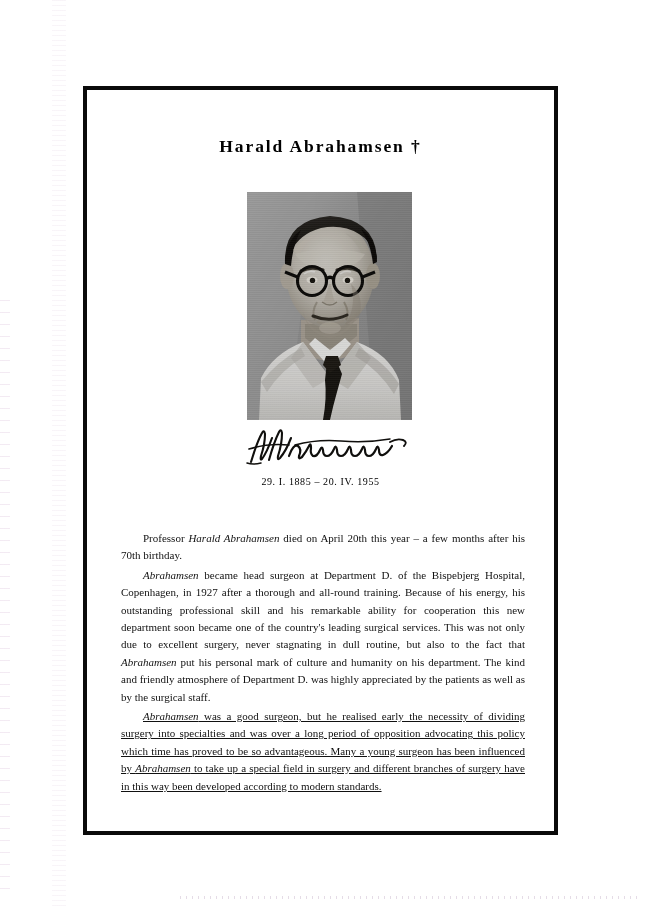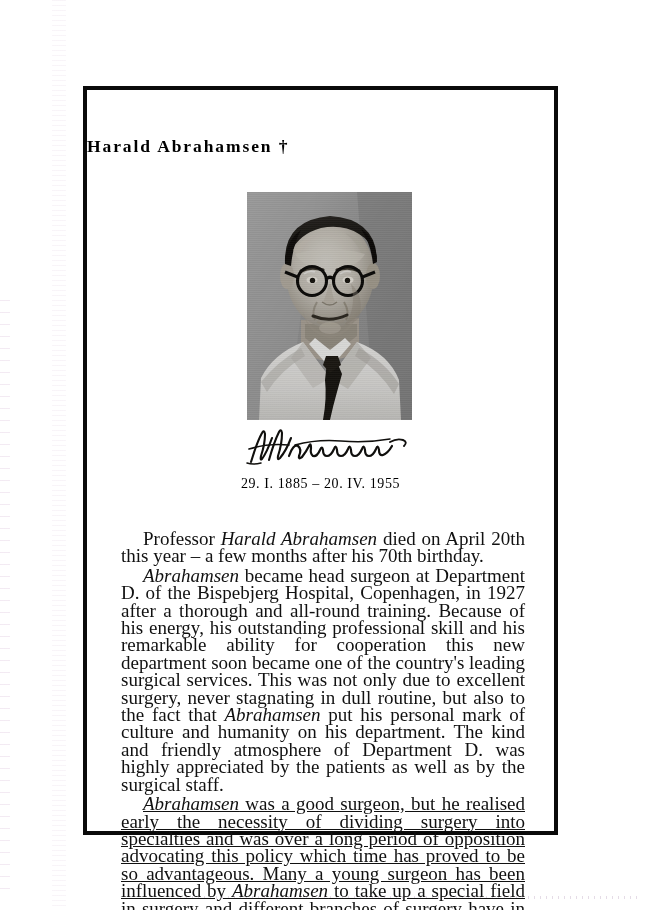--- a/index.html
+++ b/index.html
@@ -85,21 +85,21 @@
     top: 0;
     right: 0;
     bottom: 0;
   }
 
   .obit-title {
     position: absolute;
     top: 46px;
     left: 0;
     right: 0;
-    text-align: left;
+    text-align: center;
     font-size: 17.5px;
     font-weight: bold;
     letter-spacing: 1.9px;
     font-family: "Liberation Serif", "DejaVu Serif", serif;
     white-space: nowrap;
   }
 
   
   .portrait-wrap {
     position: absolute;
@@ -144,34 +144,34 @@
     height: 40px;
   }
   .signature svg { display: block; width: 100%; height: 100%; }
 
   .life-dates {
     position: absolute;
     top: 386px;
     left: 0;
     right: 0;
     text-align: center;
-    font-size: 14px;
+    font-size: 10px;
     letter-spacing: .6px;
     white-space: nowrap;
   }
 
   .obit-body {
     position: absolute;
     top: 440px;
     left: 34px;
     width: 416px;
   }
   .obit-body p {
     margin: 0 12px 2px 0;
-    font-size: 19px;
+    font-size: 11px;
     line-height: 17.4px;
     text-align: justify;
     text-indent: 22px;
     hyphens: manual;
     color: #111111;
   }
   .obit-body p.last { margin-bottom: 0; text-decoration: underline; }
   .obit-body i { font-style: italic; }
 </style>
 </head>

